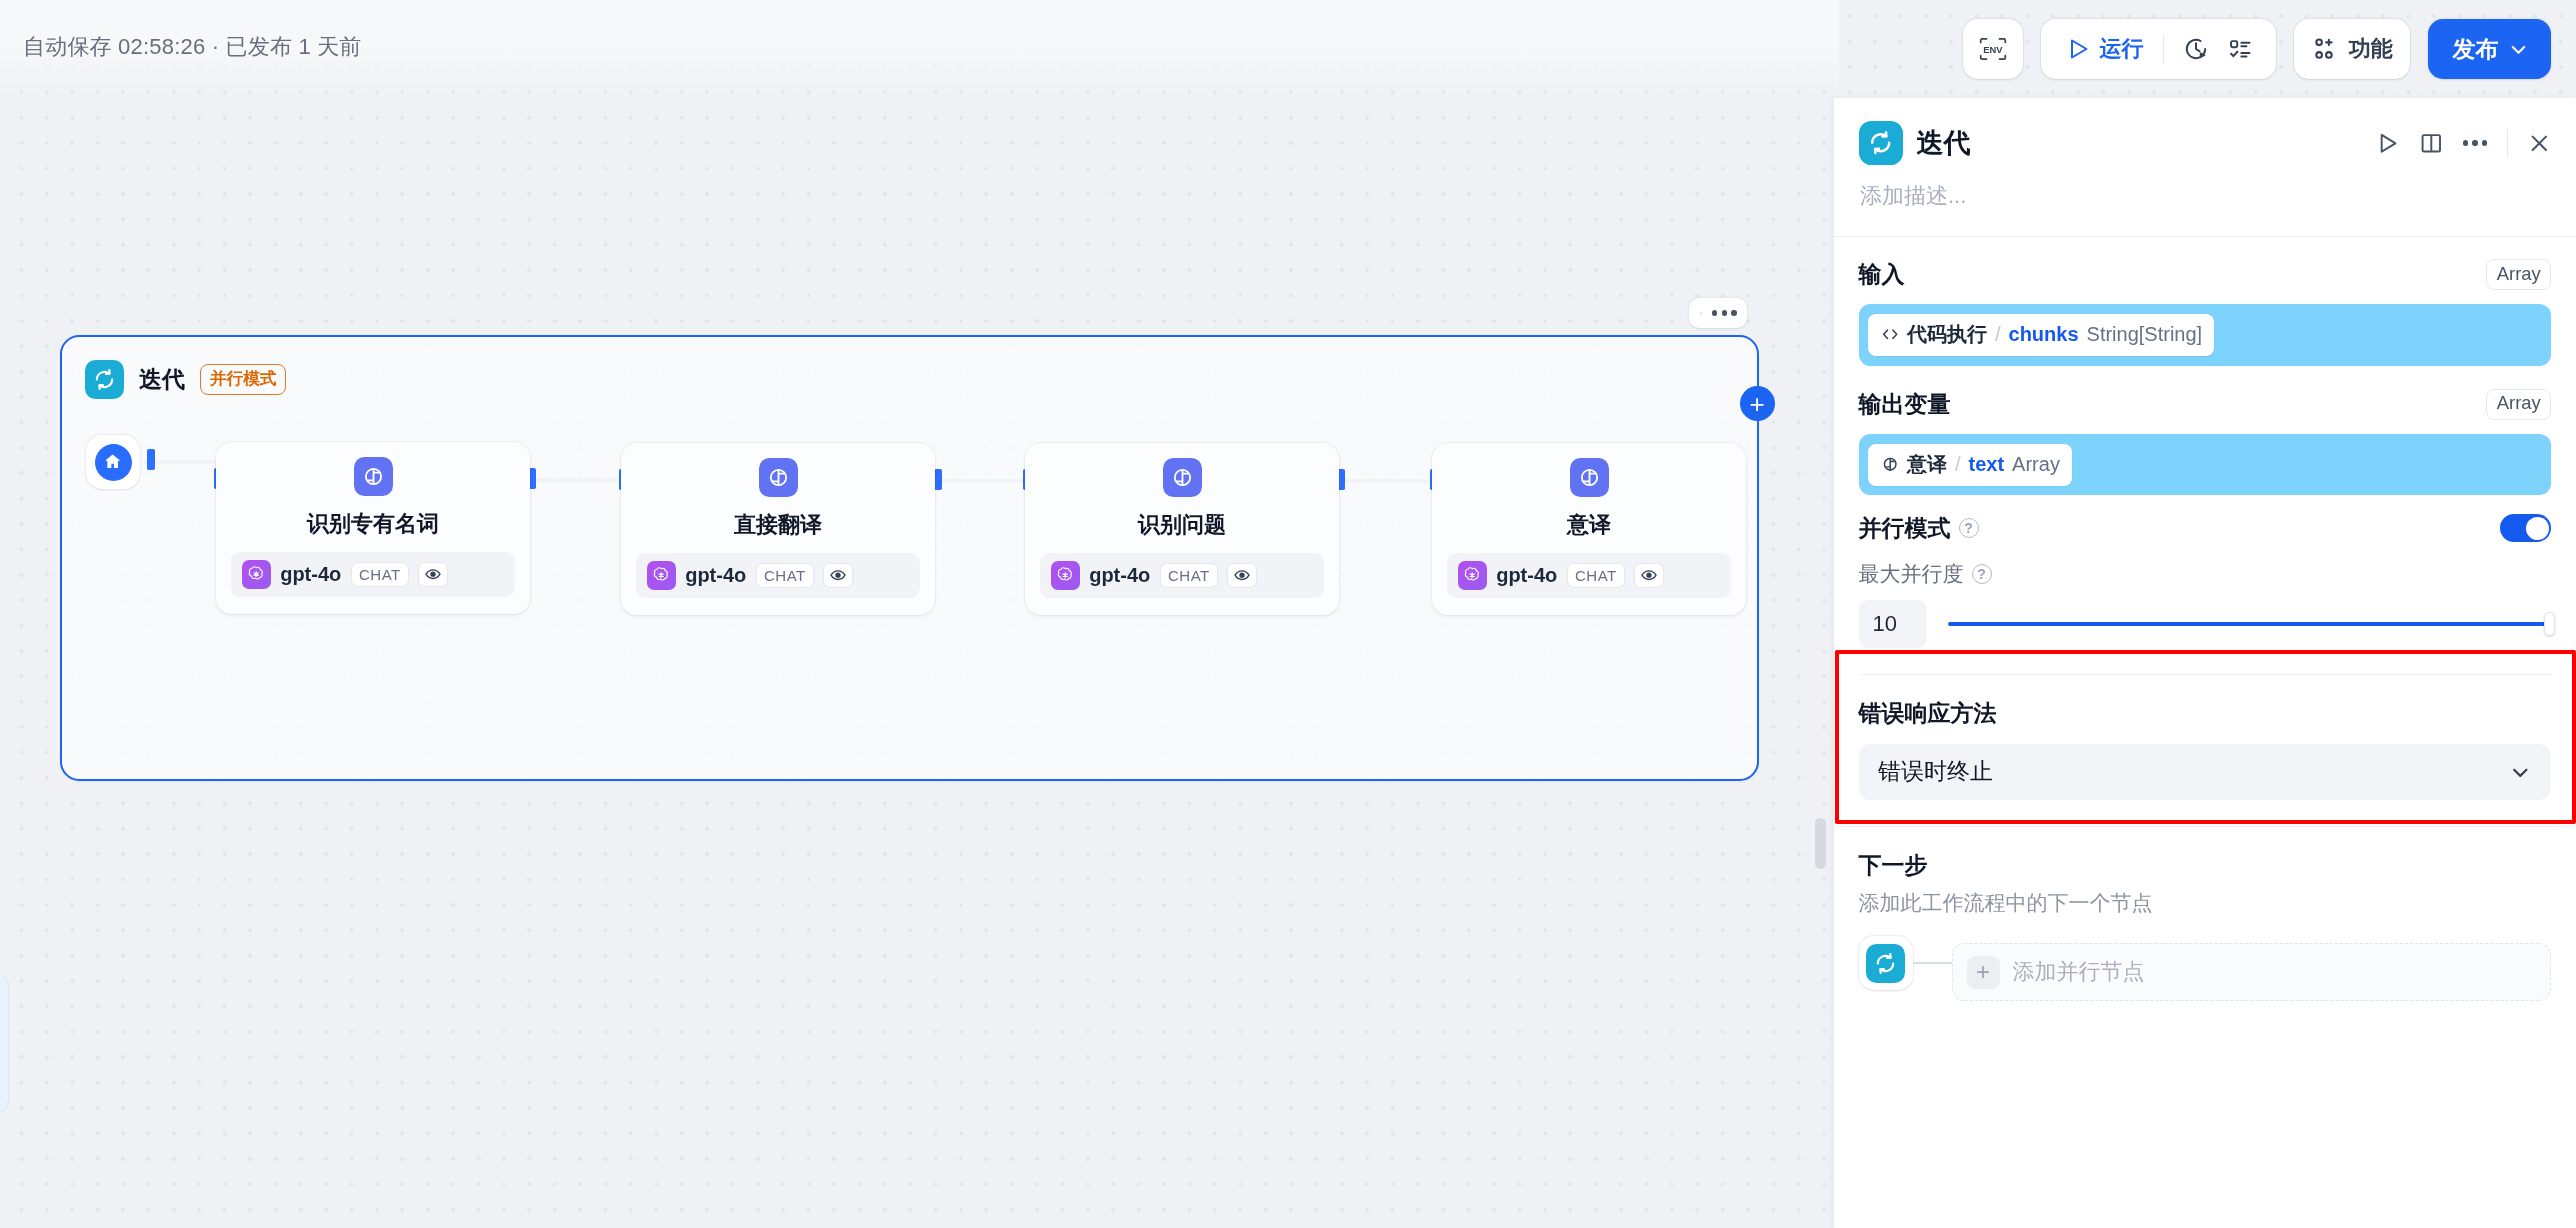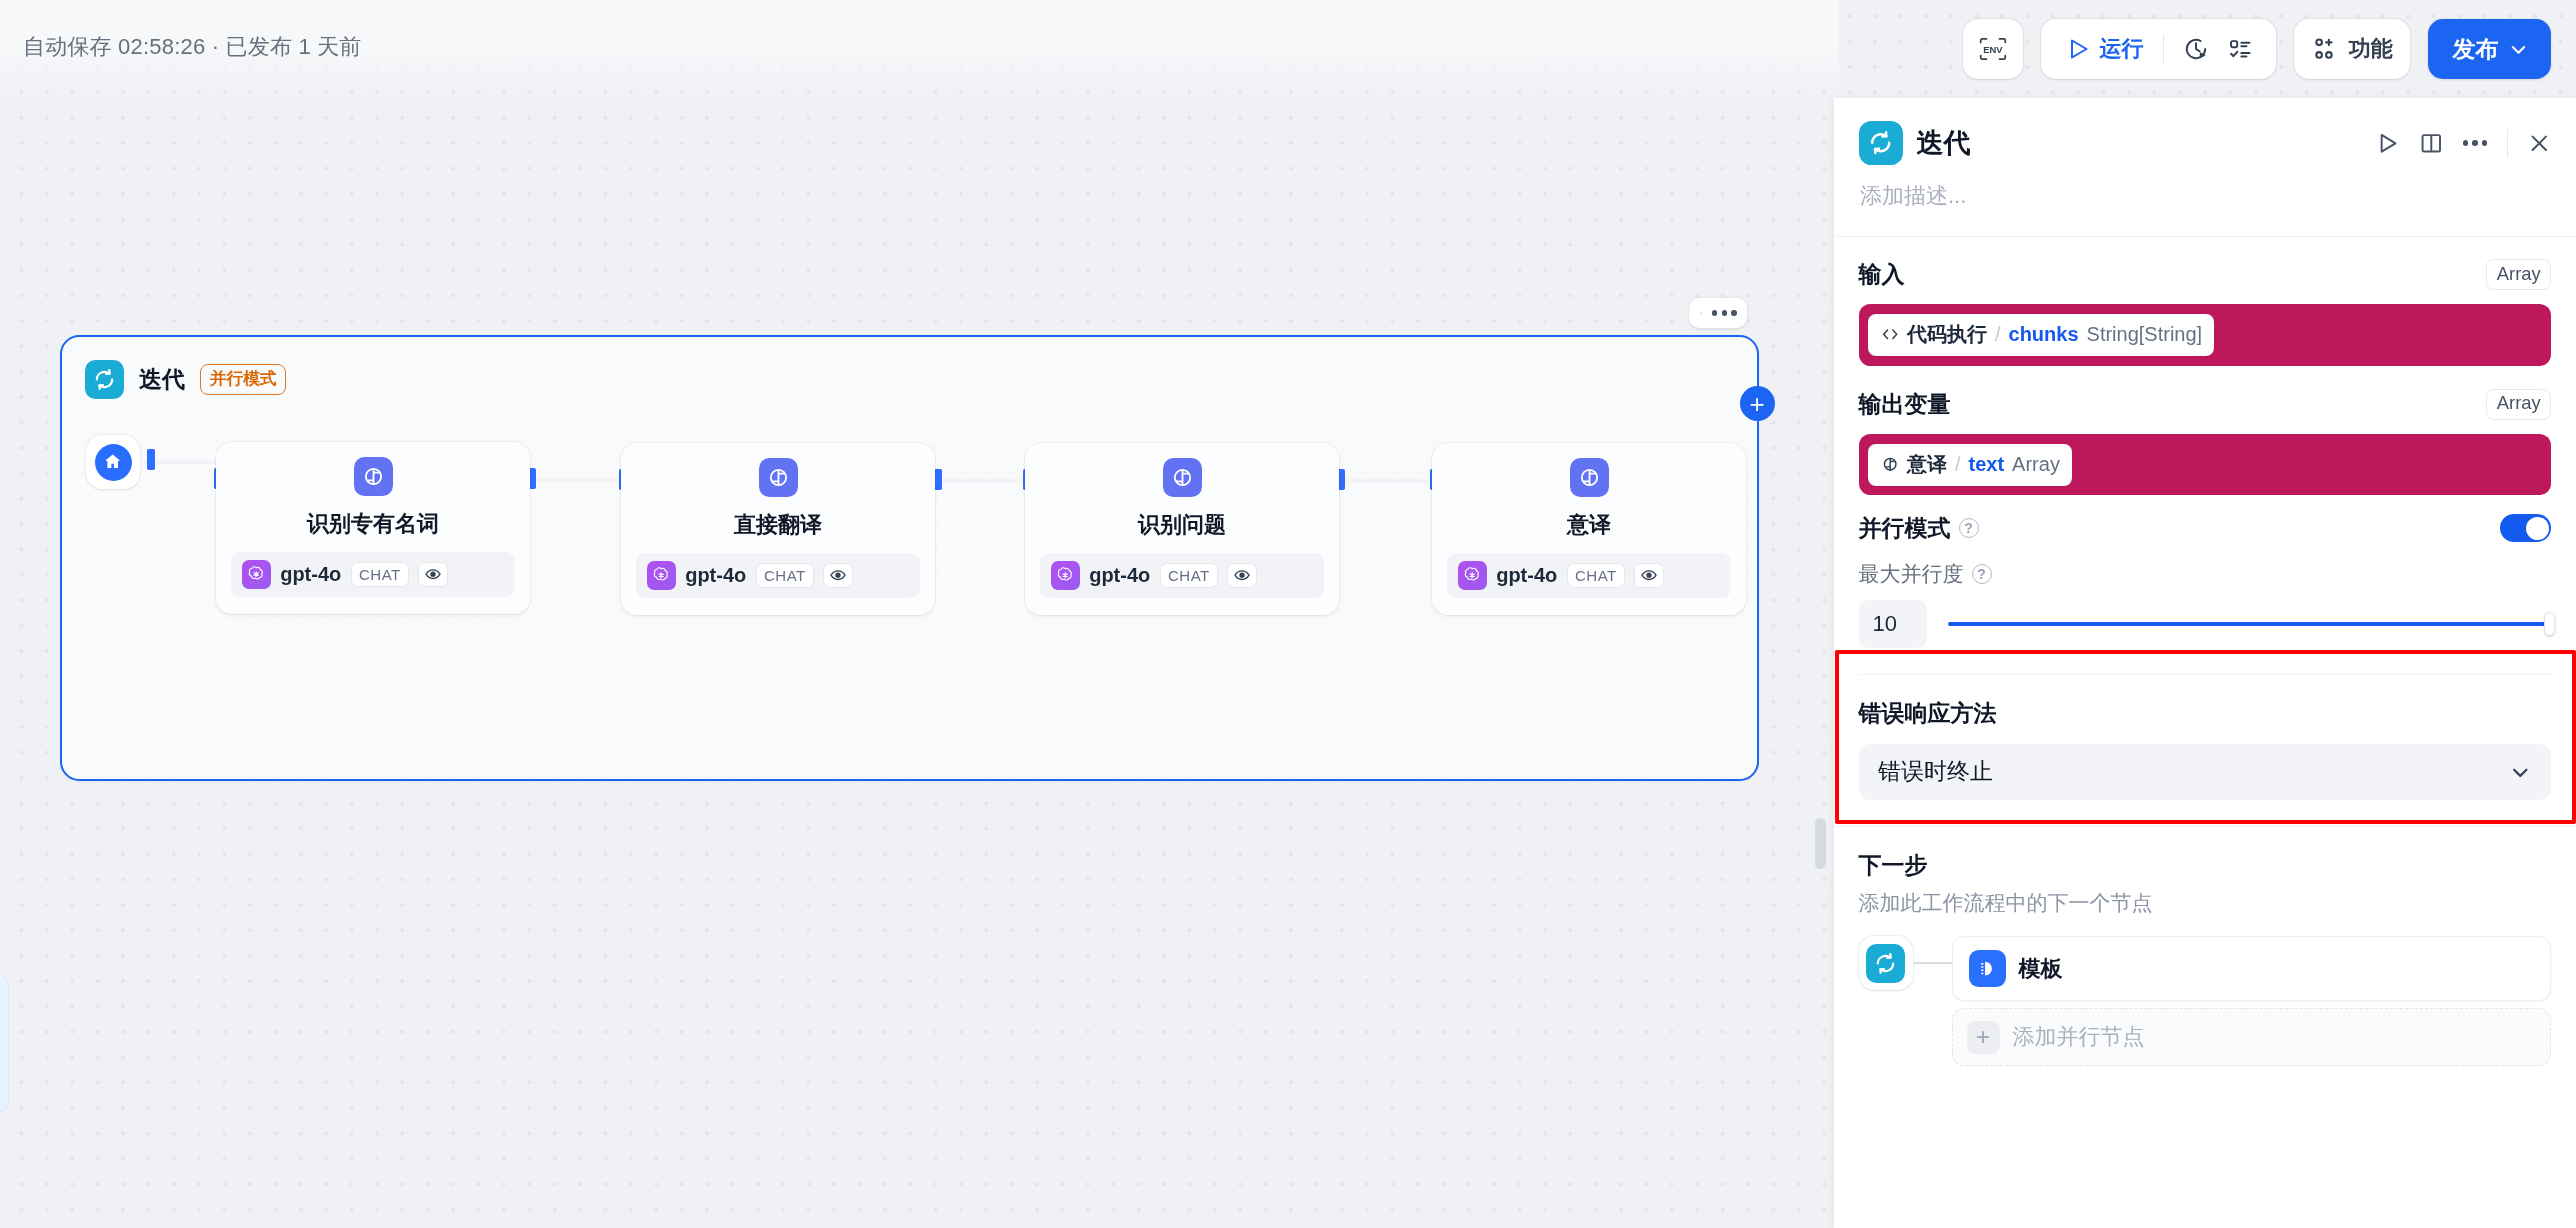--- a/index.html
+++ b/index.html
@@ -130,21 +130,21 @@
   .p-title { font-size: 27px; font-weight: 700; color: #101828; margin-left: 14px; }
   .p-head-actions { margin-left: auto; display: flex; align-items: center; gap: 19.3px; }
   .p-vsep { width: 0.9px; height: 28px; background: #e5e7eb; }
   .p-desc { padding: 16px 26px 0; font-size: 22px; color: #a9b0bd; }
   .p-divider { height: 0.9px; background: #eff0f2; margin: 24.6px 0 0; }
 
   .sec { padding: 23px 24.6px 0; }
   .sec-head { display: flex; align-items: center; }
   .sec-title { font-size: 23px; font-weight: 700; color: #101828; }
   .sec-badge { margin-left: auto; border: 0.9px solid #e4e7ec; border-radius: 8px; padding: 2.6px 9.7px 4.4px; font-size: 18.4px; color: #475467; }
-  .var-wrap { margin-top: 14px; background: #be185d; border-radius: 11.4px; padding: 9.7px; }
+  .var-wrap { margin-top: 14px; background: #7dd3fc; border-radius: 11.4px; padding: 9.7px; }
   .var-pill { display: inline-flex; align-items: center; gap: 8px; background: #fff; border-radius: 8px; padding: 7px 12.3px 8px; box-shadow: 0 0.9px 1.8px rgba(16,24,40,.05); }
   .var-node { font-size: 20px; color: #1d2939; font-weight: 600; }
   .var-slash { color: #c4c9d2; font-size: 20px; }
   .var-name { font-size: 20px; color: #155aef; font-weight: 700; }
   .var-type { font-size: 20px; color: #667085; }
 
   .hl-box { position: absolute; left: 0.9px; top: 552px; width: 741px; height: 174px; border: 4.4px solid #ff0000; border-radius: 1.8px; pointer-events: none; }
 
   .par-sec { padding: 17.5px 24.6px 0; }
   .par-row { display: flex; align-items: center; }
@@ -517,29 +517,20 @@
                 <path d="M20 12a8 8 0 0 1-13 6.2"></path>
               <polyline points="17 2.2 17.4 6 13.6 6.2"></polyline>
                 <polyline points="7 21.8 6.6 18 10.4 17.8"></polyline>
             </svg>
           </span>
         </span>
         <span class="next-connector">
             <i></i>
           </span>
         <span class="next-col">
-          <span class="next-card">
-            <span class="next-card-ico">
-              <svg class="ico" width="19.3" height="19.3" viewBox="0 0 24 24" fill="none" stroke="#fff" stroke-width="2" stroke-linecap="round">
-                <path d="M10 3.5a8.5 8.5 0 0 1 0 17z" fill="#fff" stroke="none"></path>
-                <path d="M6 6h1.2M6 10h1.2M6 14h1.2M6 18h1.2"></path>
-              </svg>
-            </span>
-            <span class="next-card-label">模板</span>
-          </span>
           <span class="add-par">
             <span class="add-par-ico">+</span>
             <span class="add-par-label">添加并行节点</span>
           </span>
         </span>
       </div>
     </div>
 
     <div class="hl-box"></div>
   </div>

